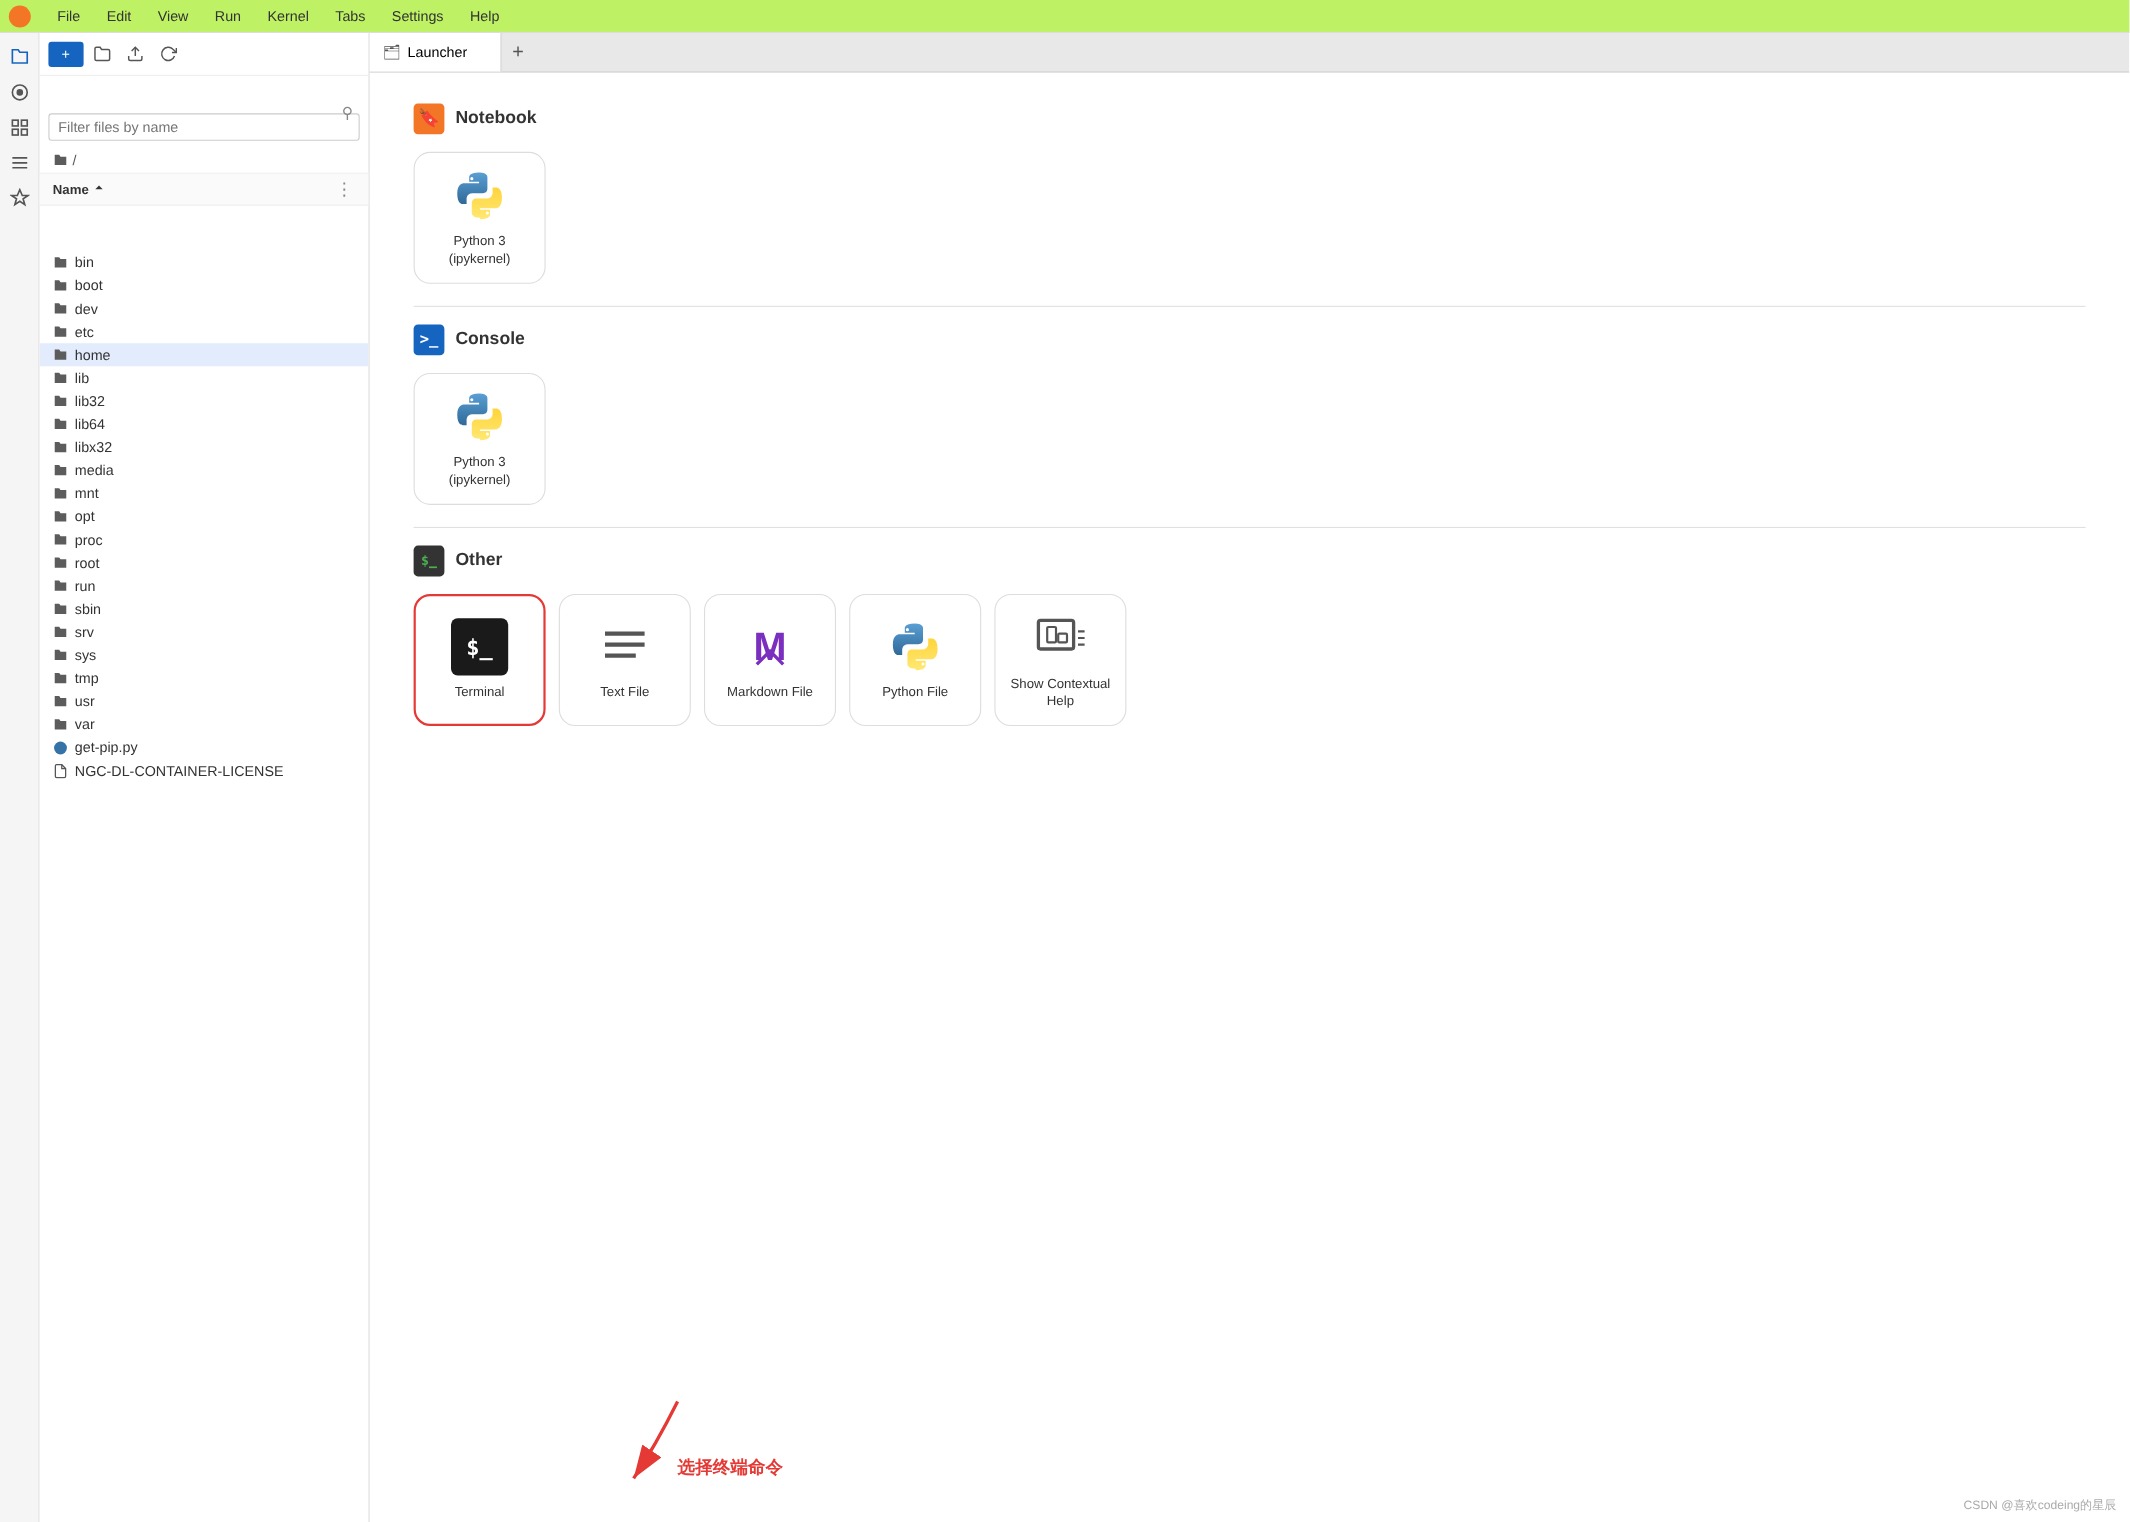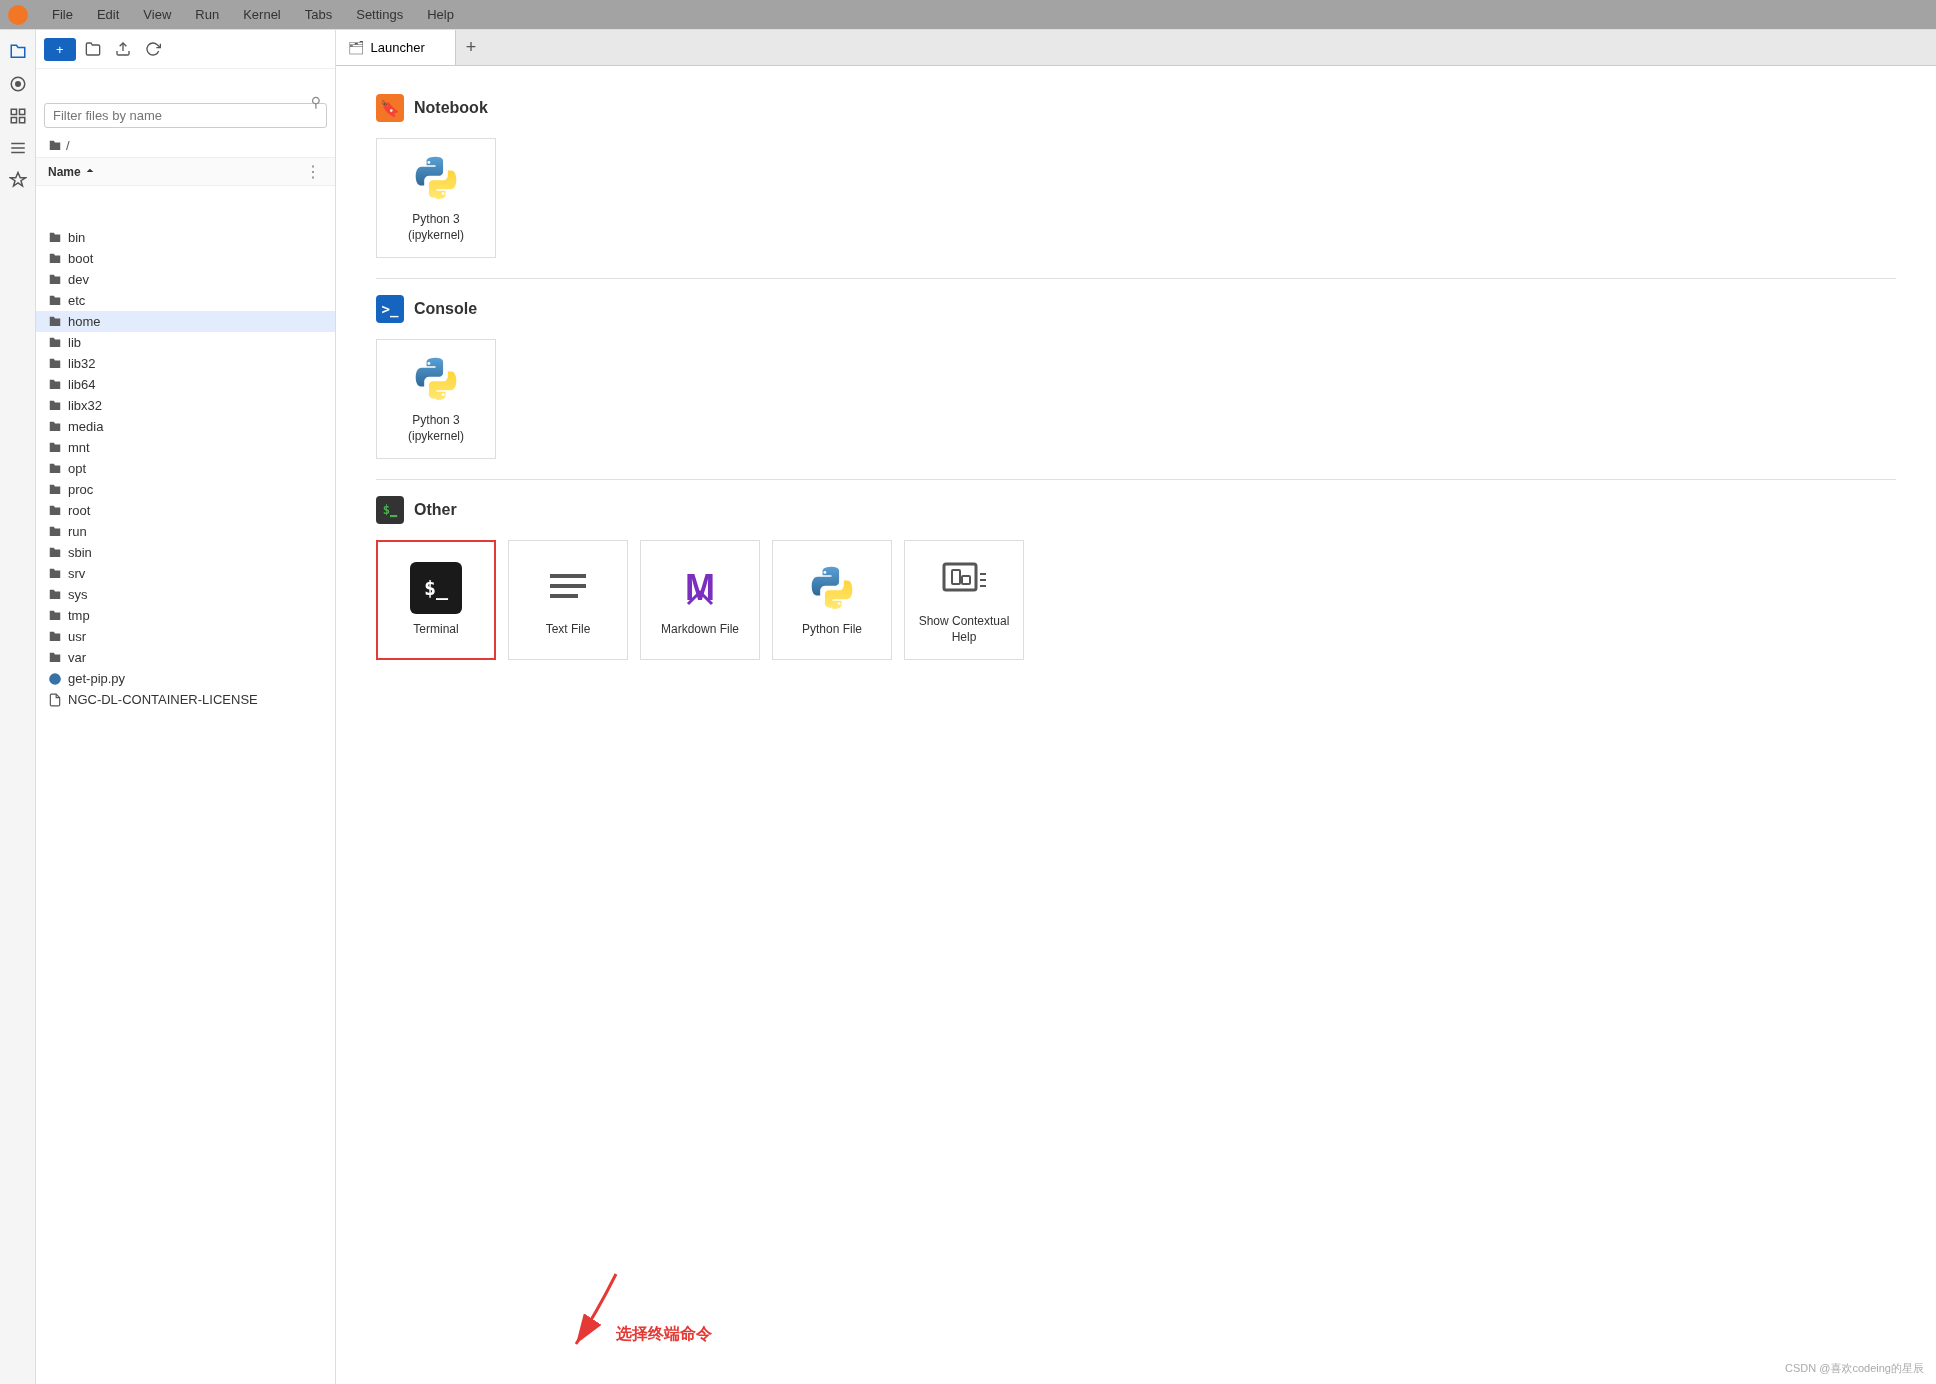--- a/index.html
+++ b/index.html
@@ -1,20 +1,20 @@
 <!DOCTYPE html>
 <html><head>
   <meta charset="utf-8">
   <style>
     * { box-sizing: border-box; margin: 0; padding: 0; }
     body { font-family: -apple-system, BlinkMacSystemFont, 'Segoe UI', Arial, sans-serif; font-size: 13px; background: #fff; overflow: hidden; height: 100vh; display: flex; flex-direction: column; }
 
     
     .menu-bar {
-      display: flex; align-items: center; height: 30px; background: #a3a3a3;
+      display: flex; align-items: center; height: 30px; background: #bef264;
       border-bottom: 1px solid #ddd; padding: 0 8px; gap: 16px; flex-shrink: 0;
     }
     .menu-bar .logo { width: 20px; height: 20px; background: #f37626; border-radius: 50%; margin-right: 4px; }
     .menu-bar .menu-item { font-size: 13px; color: #333; cursor: pointer; padding: 2px 4px; }
 
     
     .main-layout { display: flex; flex: 1; overflow: hidden; }
 
     
     .icon-sidebar {
@@ -109,21 +109,21 @@
     }
     .section-header .section-title {
       font-size: 16px; font-weight: bold; color: #333;
     }
     .section-divider { border: none; border-top: 1px solid #e0e0e0; margin: 16px 0; }
 
     .launcher-grid {
       display: flex; flex-wrap: wrap; gap: 12px; margin-bottom: 20px;
     }
     .launcher-card {
-      width: 120px; height: 120px; border: 1px solid #ddd; border-radius: 0;
+      width: 120px; height: 120px; border: 1px solid #ddd; border-radius: 15px;
       display: flex; flex-direction: column; align-items: center; justify-content: center;
       cursor: pointer; gap: 8px; background: #fff; font-size: 12px;
       text-align: center; color: #333; padding: 10px;
     }
     .launcher-card.selected { border: 2px solid #e53935; }
     .launcher-card .card-label { font-size: 12px; color: #333; line-height: 1.3; }
 
     
     .python-logo { width: 52px; height: 52px; }
 

